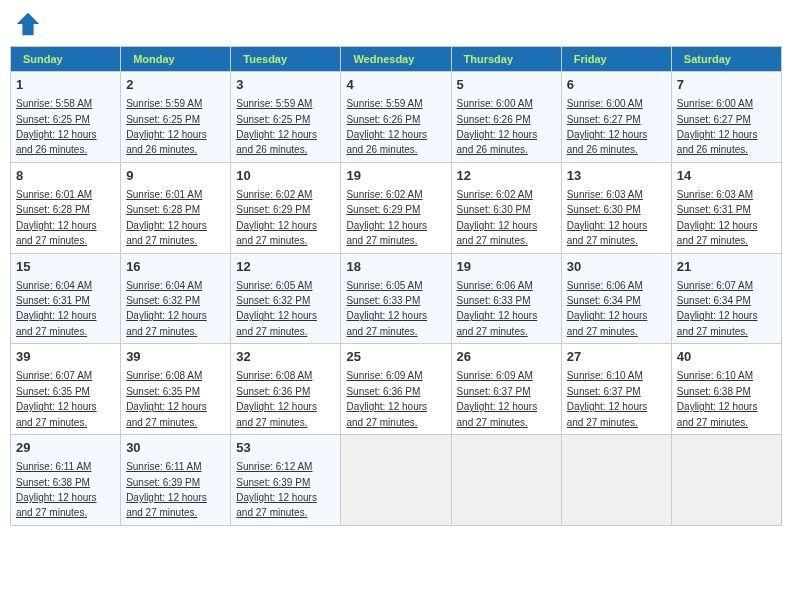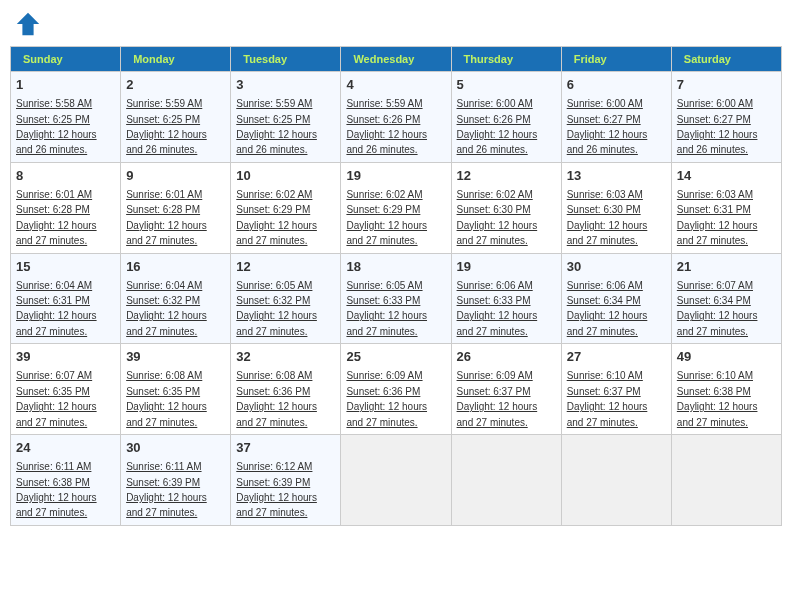--- a/index.html
+++ b/index.html
@@ -233,35 +233,35 @@
       </td>
         <td>
         <span class="day-num">26</span>
         <span class="day-info">Sunrise: 6:09 AM<br>Sunset: 6:37 PM<br>Daylight: 12 hours and 27 minutes.</span>
       </td>
         <td>
         <span class="day-num">27</span>
         <span class="day-info">Sunrise: 6:10 AM<br>Sunset: 6:37 PM<br>Daylight: 12 hours and 27 minutes.</span>
       </td>
         <td>
-        <span class="day-num">49</span>
+        <span class="day-num">40</span>
         <span class="day-info">Sunrise: 6:10 AM<br>Sunset: 6:38 PM<br>Daylight: 12 hours and 27 minutes.</span>
       </td>
       </tr>
       <tr>
         <td>
-        <span class="day-num">24</span>
+        <span class="day-num">29</span>
         <span class="day-info">Sunrise: 6:11 AM<br>Sunset: 6:38 PM<br>Daylight: 12 hours and 27 minutes.</span>
       </td>
         <td>
         <span class="day-num">30</span>
         <span class="day-info">Sunrise: 6:11 AM<br>Sunset: 6:39 PM<br>Daylight: 12 hours and 27 minutes.</span>
       </td>
         <td>
-        <span class="day-num">37</span>
+        <span class="day-num">53</span>
         <span class="day-info">Sunrise: 6:12 AM<br>Sunset: 6:39 PM<br>Daylight: 12 hours and 27 minutes.</span>
       </td>
         <td class="empty-cell"></td>
         <td class="empty-cell"></td>
         <td class="empty-cell"></td>
         <td class="empty-cell"></td>
       </tr>
     </tbody>
 </table>
 

